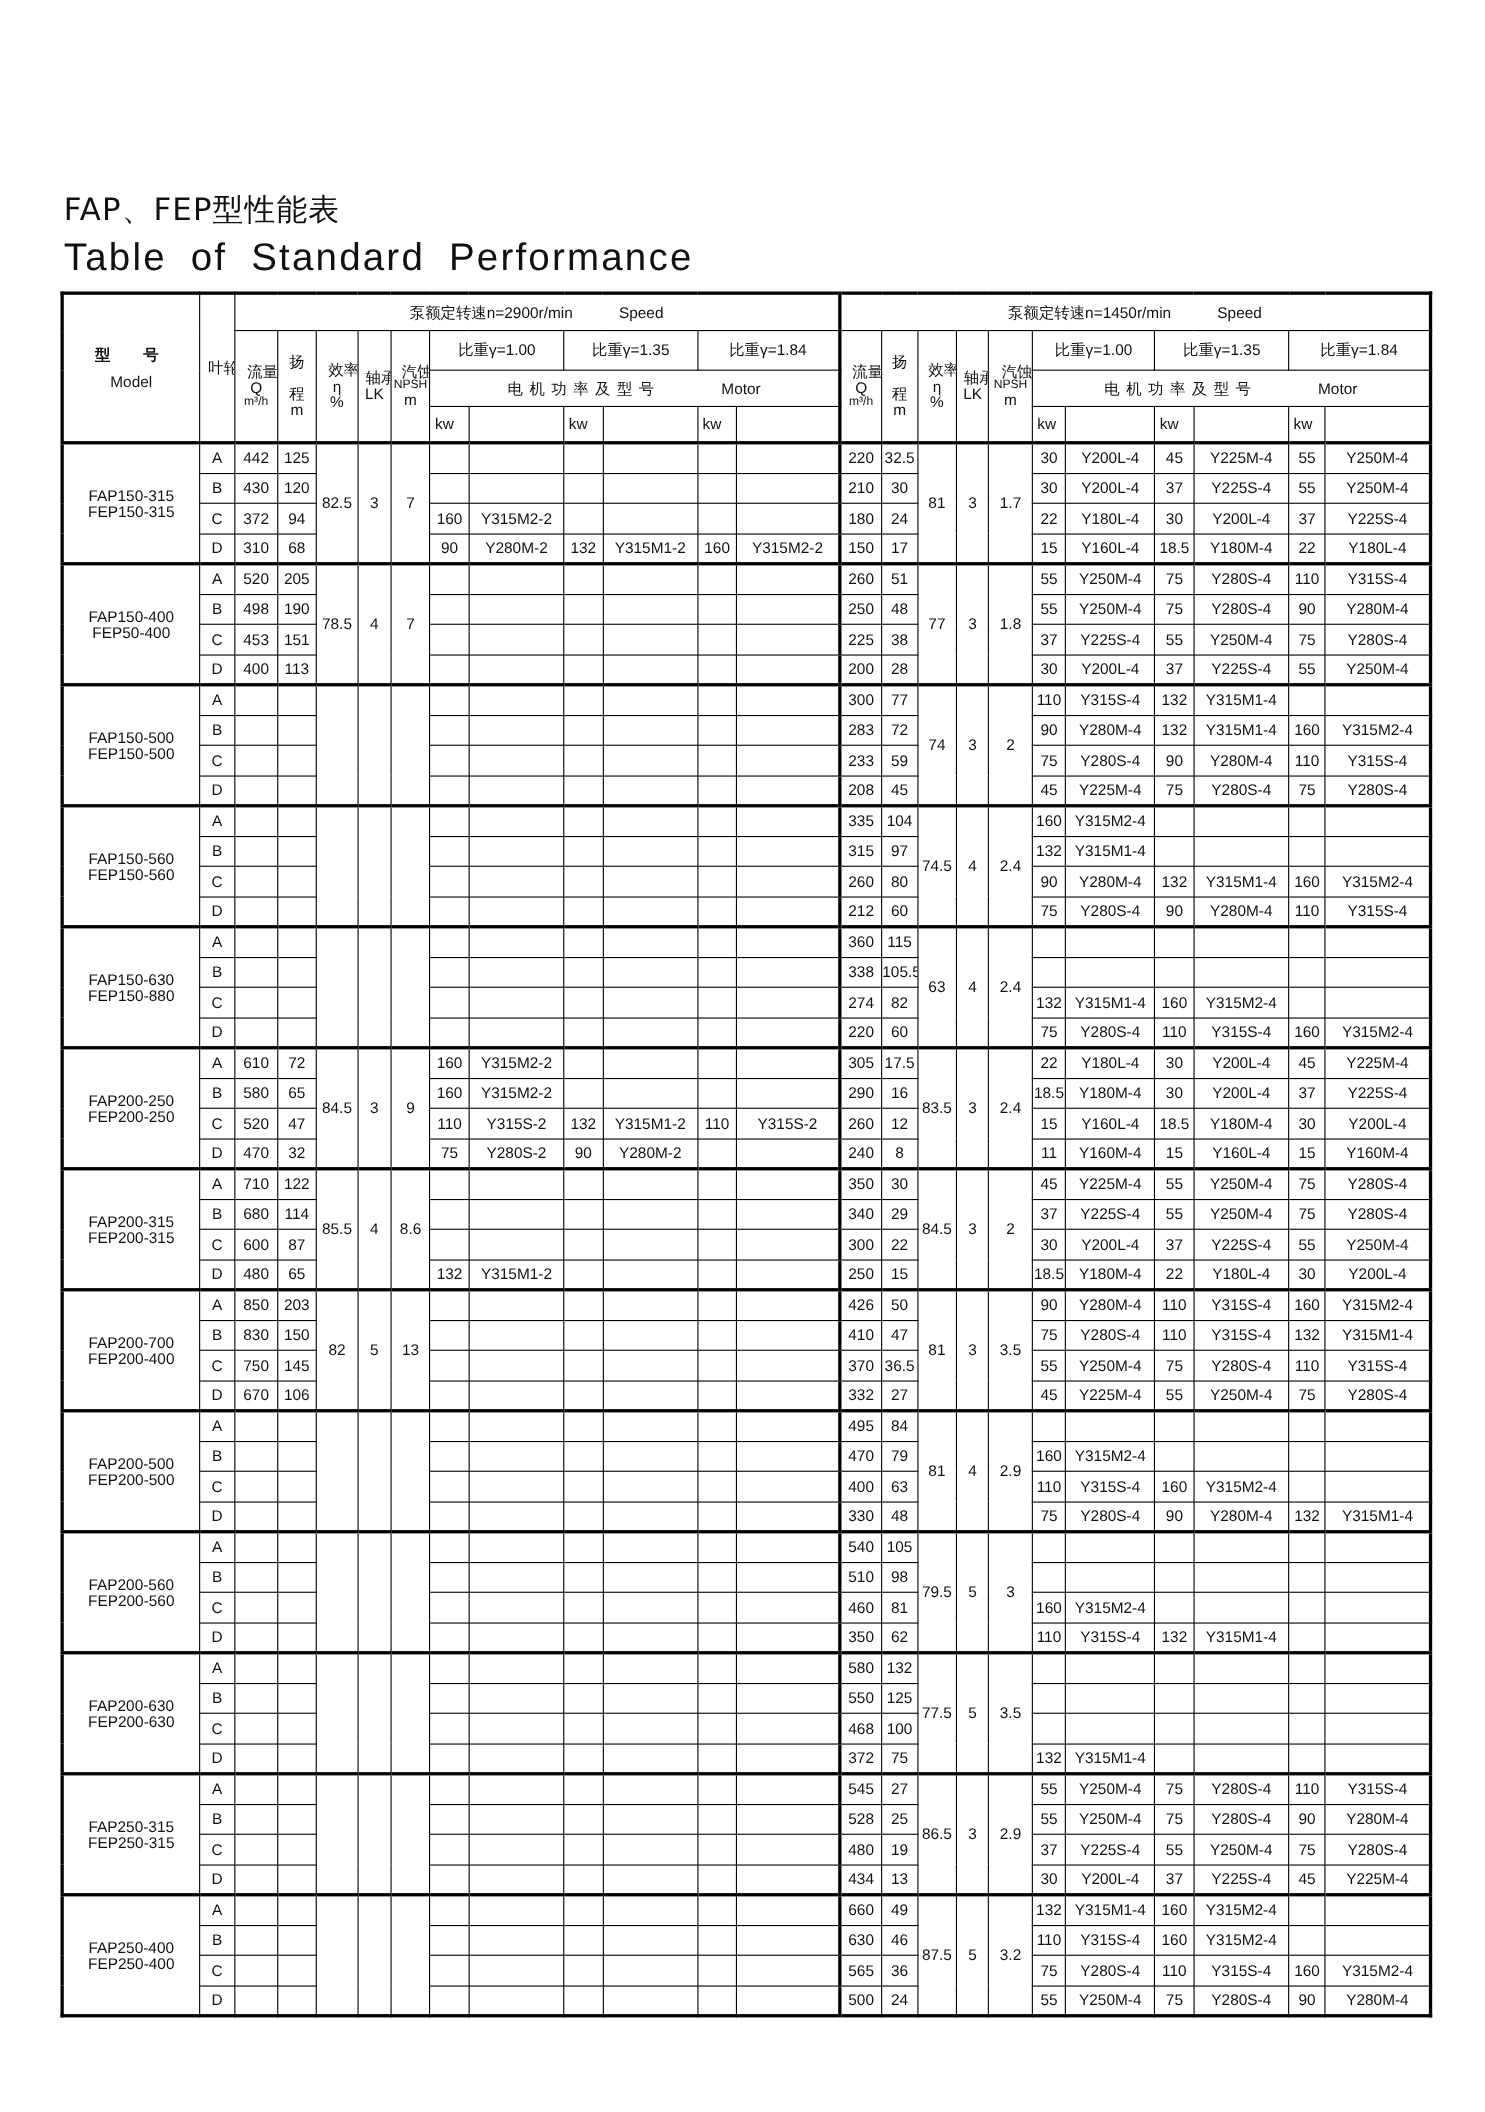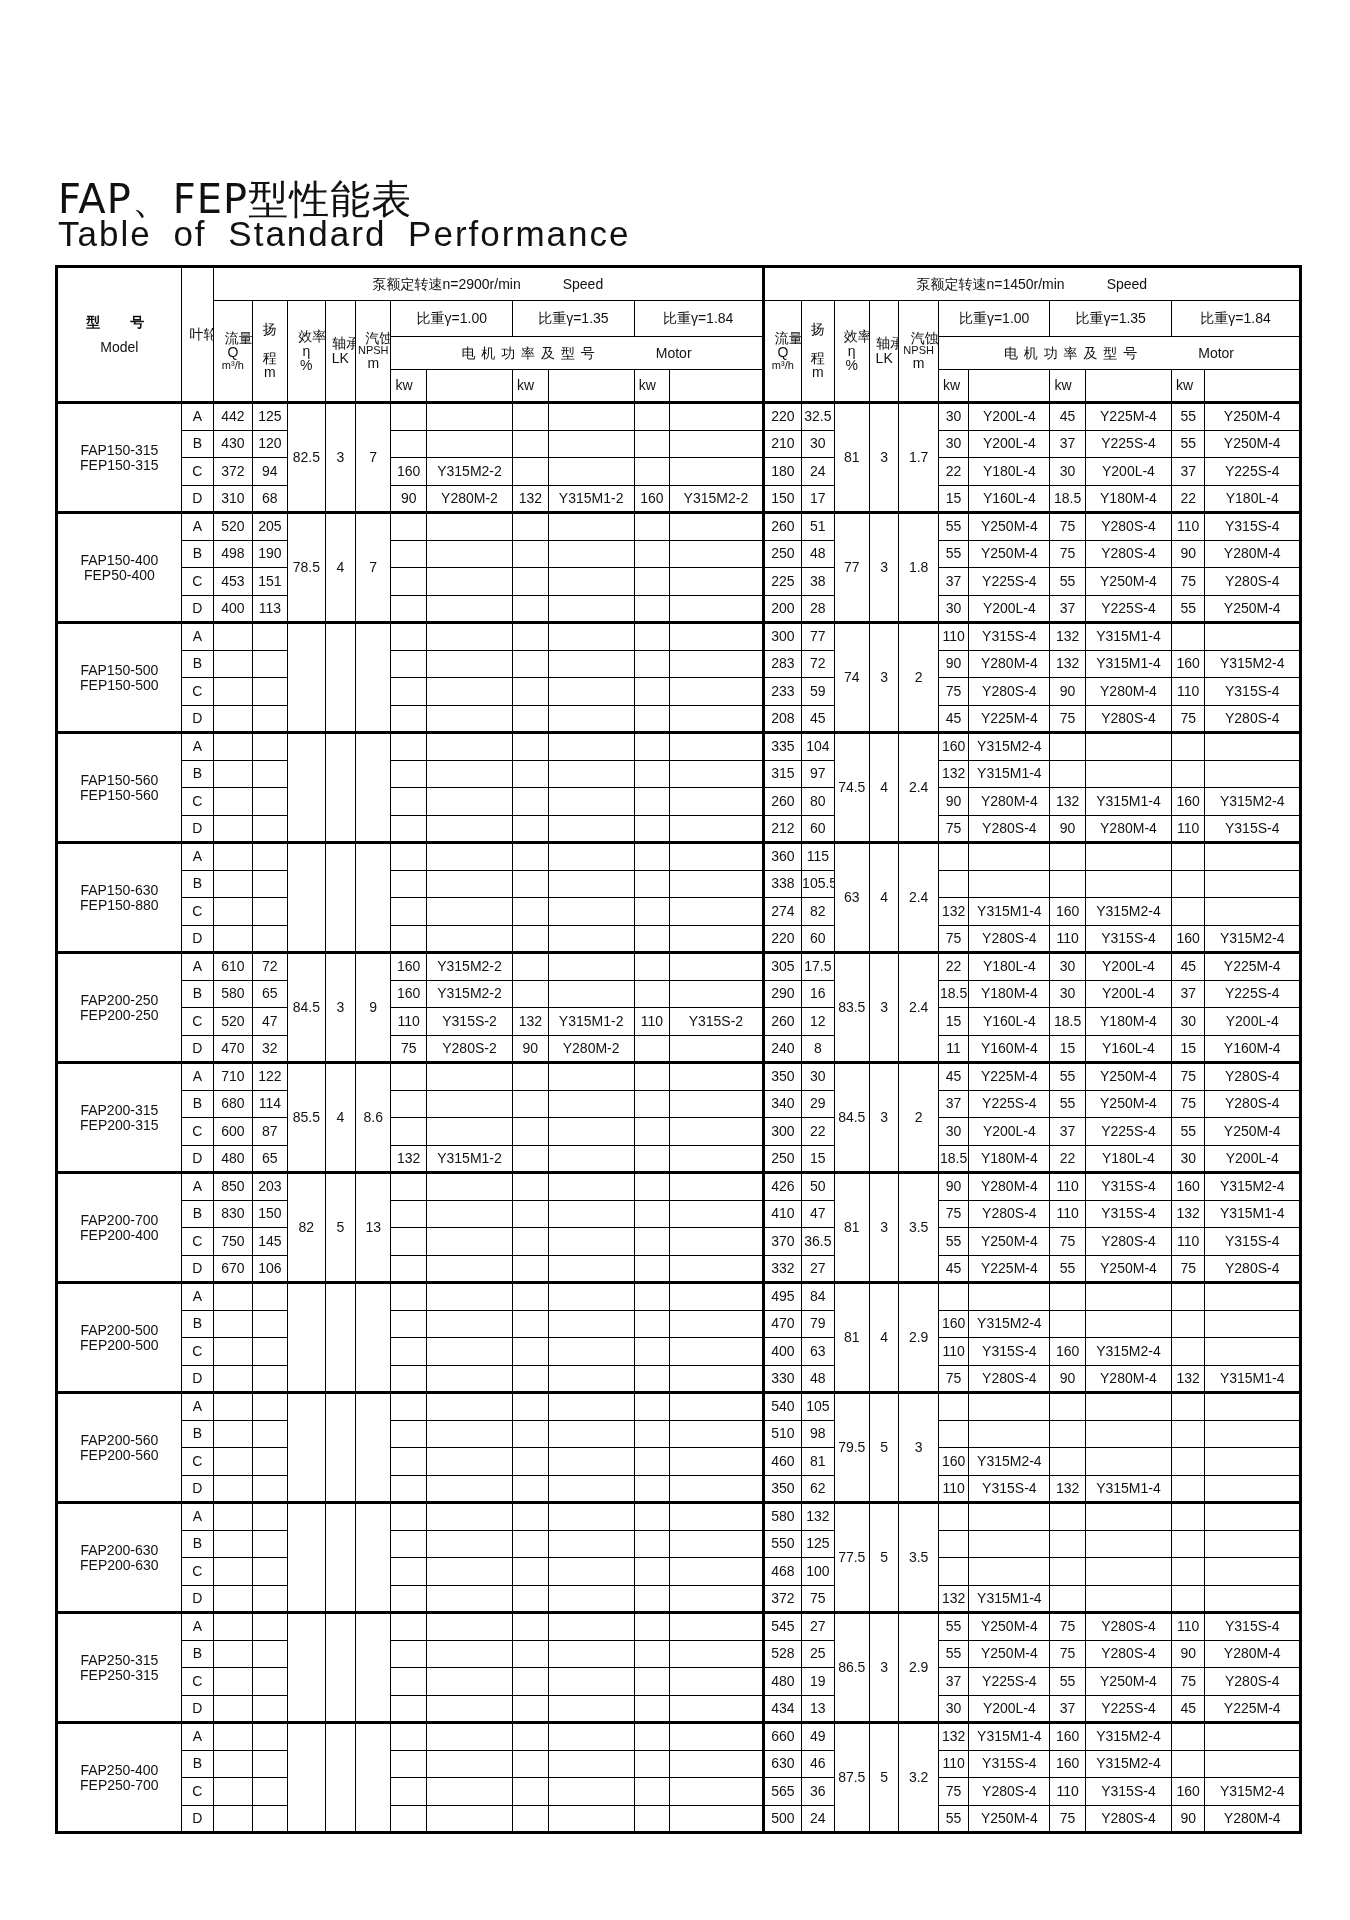--- a/index.html
+++ b/index.html
@@ -1,17 +1,17 @@
 <!DOCTYPE html>
 <html><head>
 <meta charset="utf-8">
 <style>
   html, body { margin: 0; padding: 0; background: #ffffff; }
   body { width: 1350px; height: 1920px; position: relative; font-family: "Liberation Sans", "DejaVu Sans", sans-serif; color: #111; }
-  .title-cn { position: absolute; left: 58px; top: 172px; font-size: 40px; letter-spacing: 1px; font-family: "DejaVu Sans", "Liberation Sans", sans-serif; }
+  .title-cn { position: absolute; left: 58px; top: 172px; font-size: 28px; letter-spacing: 1px; font-family: "DejaVu Sans", "Liberation Sans", sans-serif; }
   .title-en { position: absolute; left: 58px; top: 214px; font-size: 35px; letter-spacing: 2px; word-spacing: 10px; }
   table.perf { position: absolute; left: 55px; top: 265px; border-collapse: collapse; table-layout: fixed; width: 1247px; border: 3px solid #000; }
   table.perf td, table.perf th { border: 1.5px solid #000; padding: 0; text-align: center; vertical-align: middle; font-weight: normal; font-size: 14px; line-height: 1.05; overflow: hidden; white-space: nowrap; }
   table.perf tr.hr1 { height: 34px; }
   table.perf tr.hr2 { height: 36px; }
   table.perf tr.hr3 { height: 33px; }
   table.perf tr.hr4 { height: 33px; padding-left: 28px; }
   table.perf tbody tr { height: 27.5px; }
   .thick-l { border-left: 3px solid #000 !important; }
   .grp-top td { border-top: 3px solid #000 !important; }
@@ -1173,21 +1173,21 @@
         <td class="mtr">30</td>
         <td class="mtr">Y200L-4</td>
         <td class="mtr">37</td>
         <td class="mtr">Y225S-4</td>
         <td class="mtr">45</td>
         <td class="mtr">Y225M-4</td>
       </tr>
       <tr class="grp-top">
         <td rowspan="4" class="model">
           <div>FAP250-400</div>
-          <div>FEP250-700</div>
+          <div>FEP250-400</div>
         </td>
         <td>A</td>
         <td></td>
         <td></td>
         <td rowspan="4" class="small"></td>
         <td rowspan="4"></td>
         <td rowspan="4"></td>
         <td class="mtr"></td>
         <td class="mtr"></td>
         <td class="mtr"></td>

